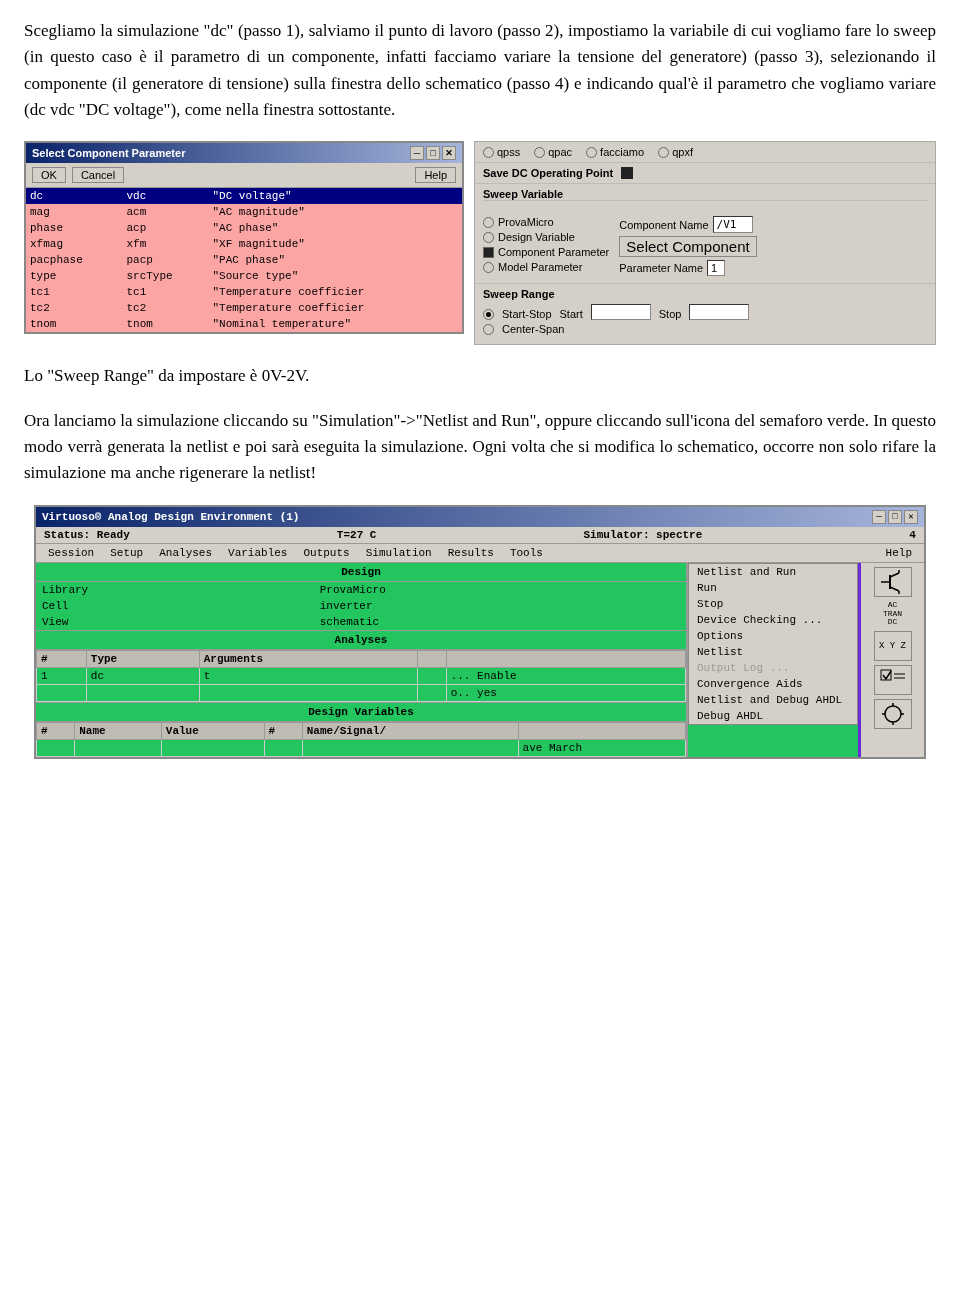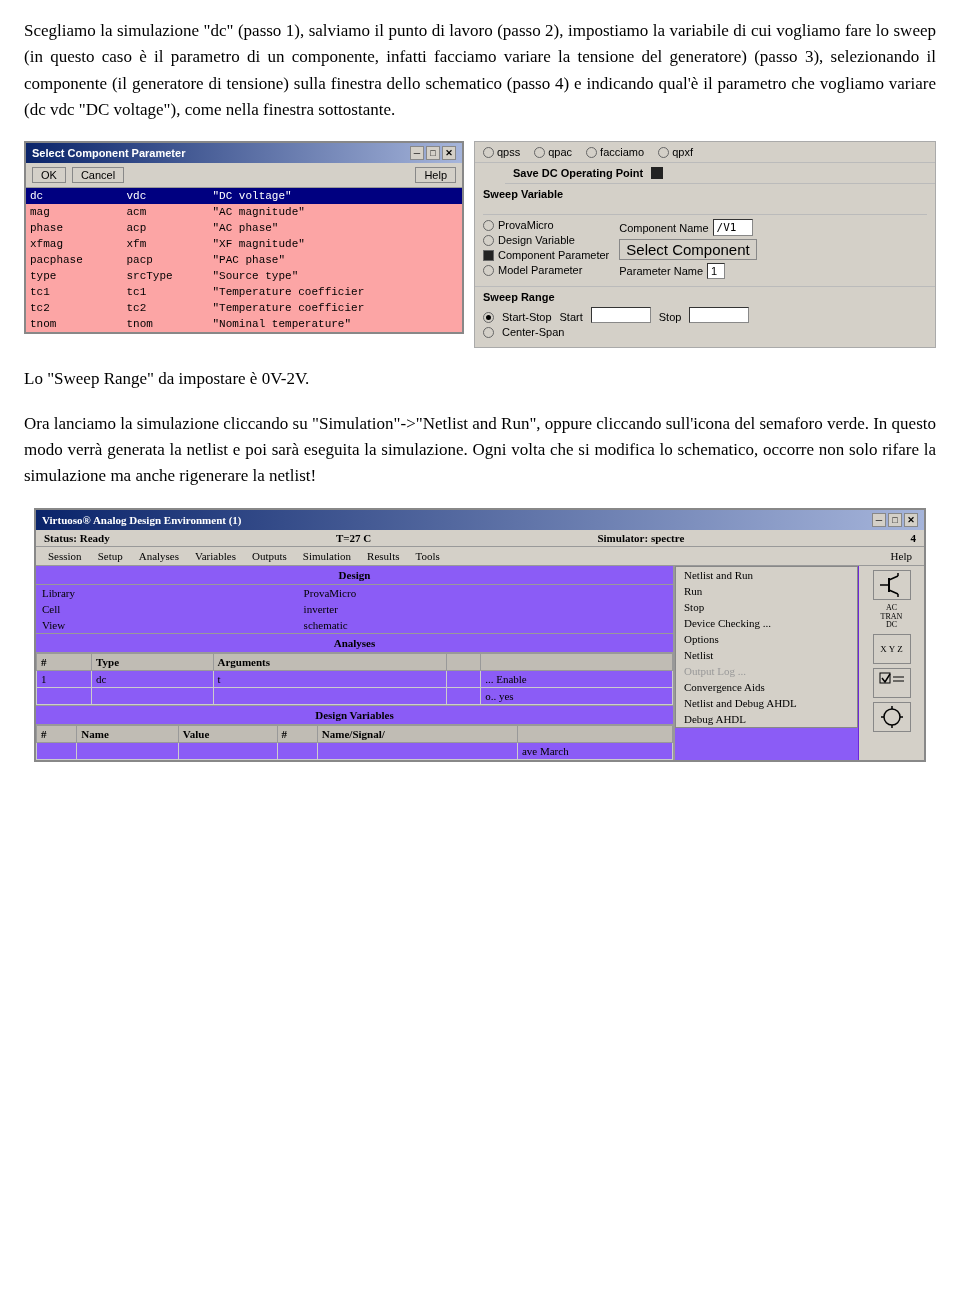--- a/index.html
+++ b/index.html
@@ -121,38 +121,37 @@
       font-size: 12px;
       padding: 3px 4px;
       border-bottom: 1px solid #bbb;
     }
     .rp-save-row {
       display: flex;
       align-items: center;
       padding: 4px 8px;
       gap: 8px;
       border-bottom: 1px solid #bbb;
-      margin-left: 30px;
     }
     .rp-save-label { font-weight: bold; font-size: 11px; }
     .rp-small-rect {
       width: 12px;
       height: 12px;
       background: #222;
       display: inline-block;
     }
     .rp-sweep-section {
       padding: 4px 8px 0 8px;
     }
     .rp-sweep-title {
       font-weight: bold;
       font-size: 11px;
       border-bottom: 1px solid #bbb;
-      margin-bottom: 4px;
-      padding-bottom: 14px;
+      margin-bottom: 15px;
+      padding-bottom: 0;
     }
     .rp-radio-item {
       display: flex;
       align-items: center;
       gap: 4px;
       margin-bottom: 3px;
     }
     .rp-radio-dot {
       width: 11px;
       height: 11px;
@@ -246,22 +245,22 @@
     .mid-text {
       font-size: 17px;
       line-height: 1.55;
       margin-bottom: 18px;
       text-align: justify;
     }
 
     
     .ade-window {
       border: 2px solid #888;
-      background: #8b5cf6;
-      font-family: Liberation Serif, serif;
+      background: #22c55e;
+      font-family: Liberation Mono, monospace;
       font-size: 11px;
       margin: 12px 10px;
     }
     .ade-titlebar {
       background: linear-gradient(to right, #0a246a, #a6b5db);
       color: #fff;
       font-size: 11px;
       font-weight: bold;
       padding: 3px 6px;
       display: flex;
@@ -365,36 +364,36 @@
       text-align: left;
     }
     .ade-dv-table td {
       padding: 2px 4px;
       border: 1px solid #ccc;
     }
     .ade-dropdown-menu {
       background: #d4d0c8;
       border: 1px solid #888;
       font-size: 11px;
-      width: 183px;
+      width: 170px;
     }
     .ade-dropdown-item {
       padding: 2px 8px;
       cursor: pointer;
       white-space: nowrap;
     }
     .ade-dropdown-item.dimmed {
       color: #999;
     }
 
     
     .ade-sidebar {
       width: 66px;
       background: #d4d0c8;
-      border-left: 1px solid #6d28d9;
+      border-left: 3px solid #6d28d9;
       display: flex;
       flex-direction: column;
       align-items: center;
       padding: 4px 10px;
       gap: 4px;
     }
     .ade-sidebar-btn {
       width: 38px;
       height: 30px;
       border: 1px solid #888;

